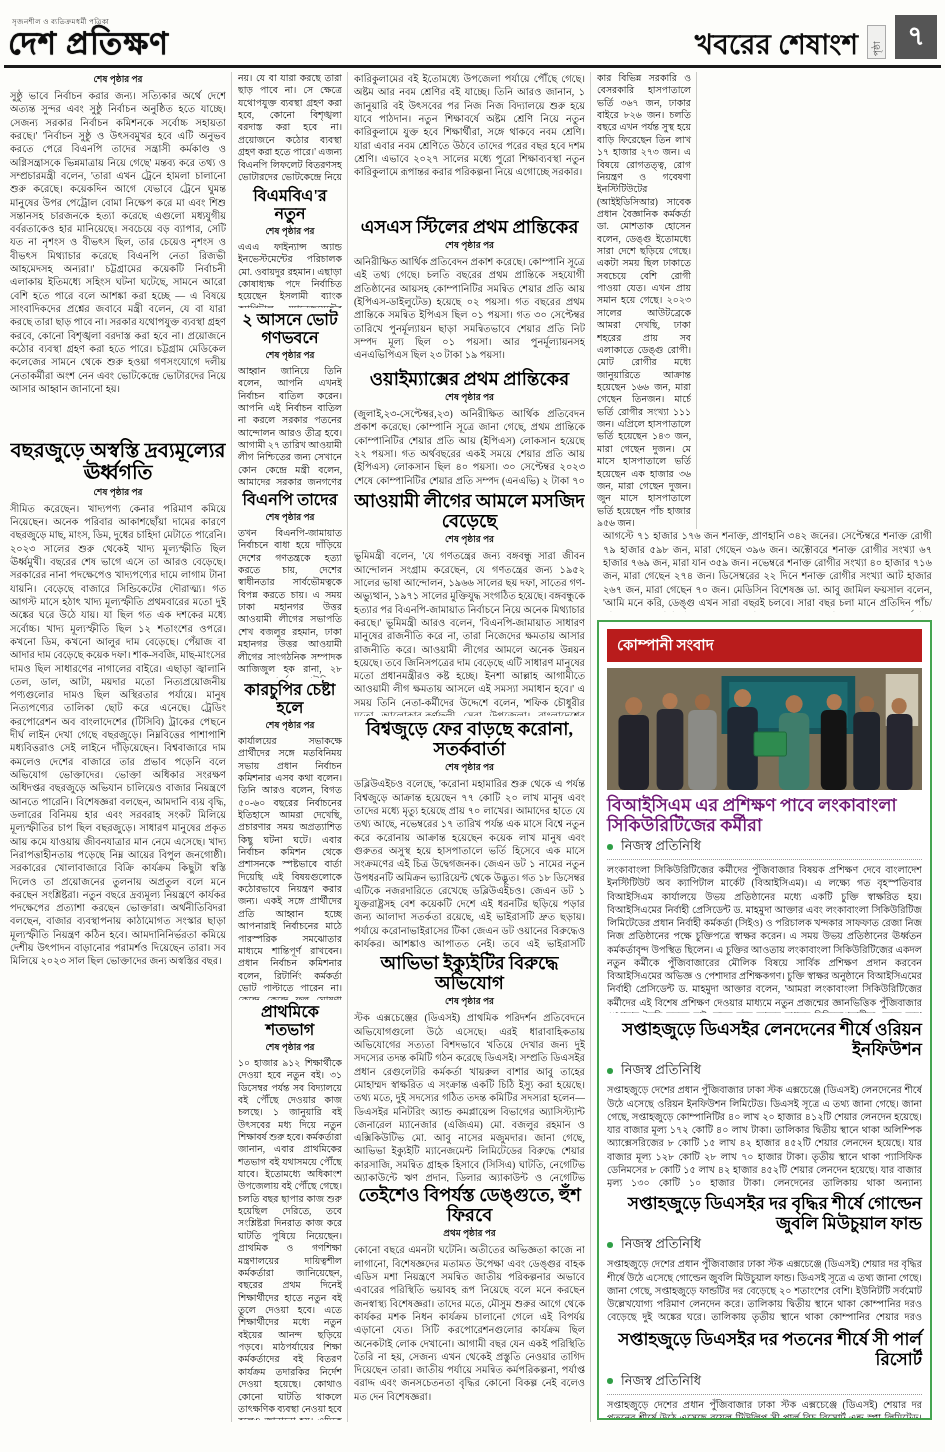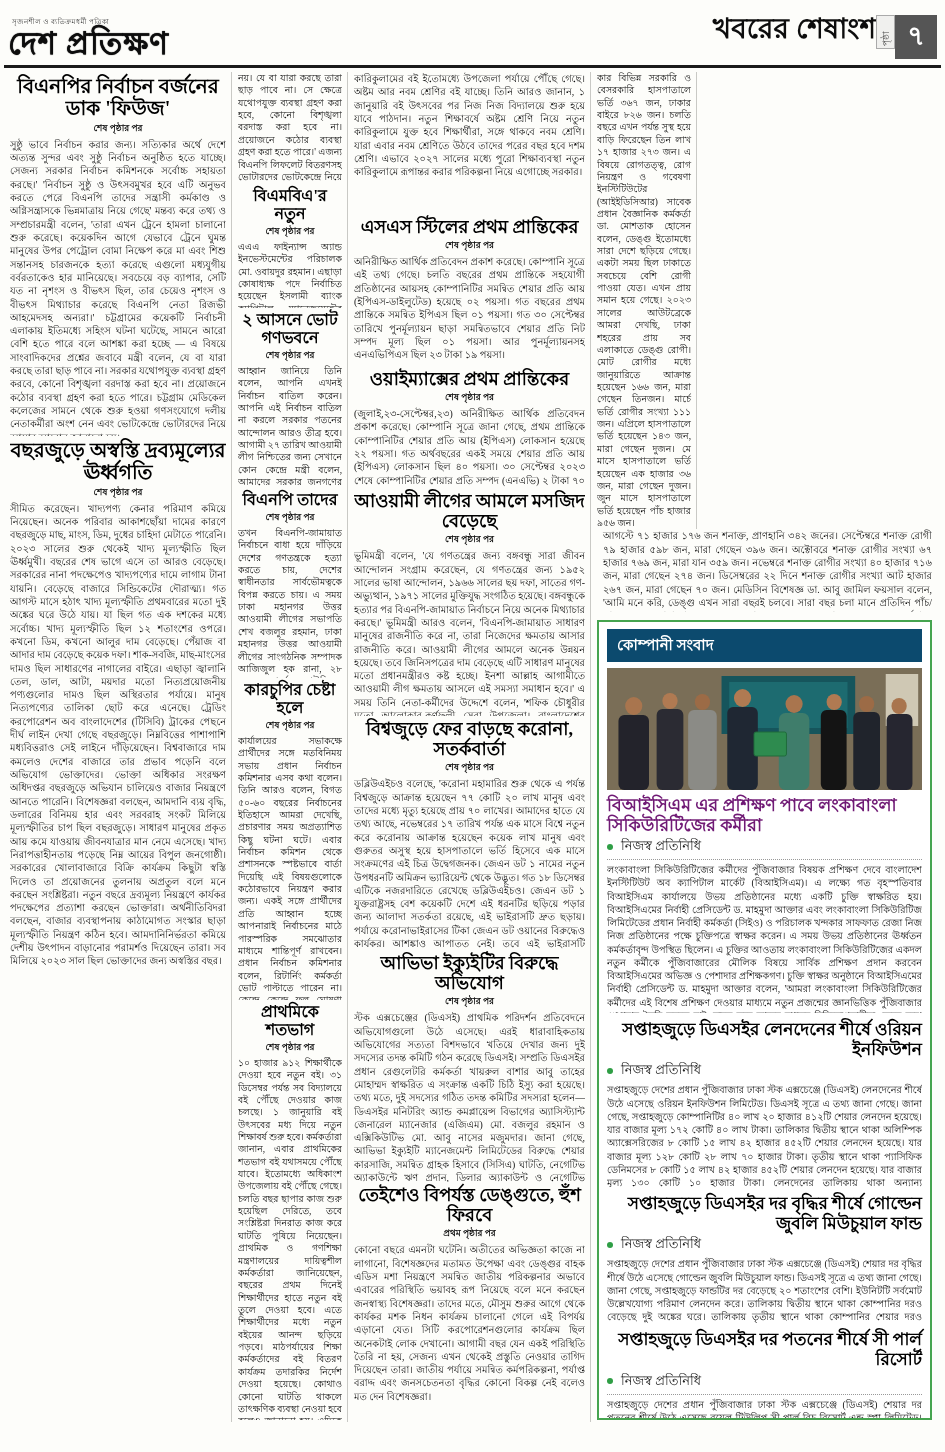--- a/index.html
+++ b/index.html
@@ -8,21 +8,21 @@
     font-family:"Liberation Serif","DejaVu Serif",serif;
     position:relative;overflow:hidden;box-sizing:border-box;padding:0 4px;
   }
   
   .hdr{display:flex;justify-content:space-between;align-items:flex-end;
        padding:10px 4px 6px;border-bottom:3px solid #1a1a1a;height:68px;box-sizing:border-box;}
   .brand{display:flex;flex-direction:column;}
   .tagline{font-size:7px;color:#333;letter-spacing:.5px;margin-left:4px;}
   .logo{font-size:31px;font-weight:bold;color:#0d0d0d;line-height:1;letter-spacing:1px;
         text-shadow:0 0 1px #000;}
-  .hdr-right{display:flex;align-items:flex-start;}
+  .hdr-right{display:flex;align-items:flex-end;gap:9px;}
   .section-title{font-size:28px;font-weight:bold;color:#0d0d0d;line-height:1;}
   .page-word{writing-mode:vertical-rl;transform:rotate(180deg);font-size:9px;color:#444;
              border:1px solid #aaa;padding:2px 1px;background:#f0f0ee;height:34px;box-sizing:border-box;}
   .page-num{width:42px;height:44px;background:#555;color:#fff;font-size:27px;font-weight:bold;
             display:flex;align-items:center;justify-content:center;}
   .datebox{display:flex;flex-direction:column;gap:2px;}
   .day{font-size:14px;font-weight:bold;}
   .dateline{font-size:10px;color:#222;}
   
   .main{display:grid;grid-template-columns:227px 116px 243px 347px;margin-top:4px;}
@@ -35,21 +35,21 @@
   .h-sm{font-size:16px;}
   .cont{display:block;text-align:center;font-size:9px;font-weight:bold;margin:0 0 2px;}
   .body{font-size:9.8px;line-height:1.36;text-align:justify;margin:0;word-break:break-word;}
   .body-sm{font-size:9.3px;line-height:1.33;}
   
   .r-top{display:flex;height:540px;overflow:hidden;flex-direction:column;}
   .r-narrow{width:100px;padding-right:5px;border-right:1px solid #c9c9c5;box-sizing:border-box;overflow:hidden;}
   .r-wide{flex:1;padding-left:6px;overflow:hidden;}
   
   .cbox{margin-top:8px;border:2px solid #46a44f;padding:7px 8px;box-sizing:border-box;height:800px;overflow:hidden;background:#fff;}
-  .ctab{background:#0c4a6e;color:#fff;font-weight:bold;font-size:15px;padding:4px 10px;}
+  .ctab{background:#b91c1c;color:#fff;font-weight:bold;font-size:15px;padding:4px 10px;}
   .photo{margin-top:6px;height:122px;background:#6f6450;position:relative;overflow:hidden;}
   .photo svg{display:block;width:100%;height:100%;}
   .cap{font-size:17.5px;font-weight:bold;line-height:1.15;margin:5px 0 1px;color:#701a75;}
   .chead{font-size:17px;font-weight:bold;text-align:right;line-height:1.15;margin:7px 0 1px;color:#000;}
   .byline{font-size:13px;font-weight:normal;color:#222;margin:1px 0 2px;display:flex;align-items:center;gap:8px;}
   .bdot{width:6px;height:6px;border-radius:50%;background:#2f9e45;display:inline-block;}
   .dotted{border-bottom:1px dotted #999;margin:1px 0 3px;}
   .cbody{font-size:9.6px;line-height:1.38;text-align:justify;margin:0;}
 </style>
 </head>
@@ -66,21 +66,20 @@
       <span class="section-title">খবরের শেষাংশ</span>
       <span class="page-word">পৃষ্ঠা</span>
       <span class="page-num">৭</span>
     </div>
   </div>
 
   <div class="main">
 
     <div class="track">
       <div class="art" style="height:364px">
-        <h2 class="h-big">বিএনপির নির্বাচন বর্জনের ডাক 'ফিউজ'</h2>
         <span class="cont">শেষ পৃষ্ঠার পর</span>
         <p class="body">সুষ্ঠু ভাবে নির্বাচন করার জন্য। সত্যিকার অর্থে দেশে অত্যন্ত সুন্দর এবং সুষ্ঠু নির্বাচন অনুষ্ঠিত হতে যাচ্ছে। সেজন্য সরকার নির্বাচন কমিশনকে সর্বোচ্চ সহায়তা করছে।' 'নির্বাচন সুষ্ঠু ও উৎসবমুখর হবে এটি অনুভব করতে পেরে বিএনপি তাদের সন্ত্রাসী কর্মকাণ্ড ও অগ্নিসন্ত্রাসকে ভিন্নমাত্রায় নিয়ে গেছে' মন্তব্য করে তথ্য ও সম্প্রচারমন্ত্রী বলেন, 'তারা এখন ট্রেনে হামলা চালানো শুরু করেছে। কয়েকদিন আগে যেভাবে ট্রেনে ঘুমন্ত মানুষের উপর পেট্রোল বোমা নিক্ষেপ করে মা এবং শিশু সন্তানসহ চারজনকে হত্যা করেছে এগুলো মধ্যযুগীয় বর্বরতাকেও হার মানিয়েছে। সবচেয়ে বড় ব্যাপার, সেটি যত না নৃশংস ও বীভৎস ছিল, তার চেয়েও নৃশংস ও বীভৎস মিথ্যাচার করেছে বিএনপি নেতা রিজভী আহমেদসহ অন্যরা।' চট্টগ্রামের কয়েকটি নির্বাচনী এলাকায় ইতিমধ্যে সহিংস ঘটনা ঘটেছে, সামনে আরো বেশি হতে পারে বলে আশঙ্কা করা হচ্ছে — এ বিষয়ে সাংবাদিকদের প্রশ্নের জবাবে মন্ত্রী বলেন, যে বা যারা করছে তারা ছাড় পাবে না। সরকার যথোপযুক্ত ব্যবস্থা গ্রহণ করবে, কোনো বিশৃঙ্খলা বরদাস্ত করা হবে না। প্রয়োজনে কঠোর ব্যবস্থা গ্রহণ করা হতে পারে। চট্টগ্রাম মেডিকেল কলেজের সামনে থেকে শুরু হওয়া গণসংযোগে দলীয় নেতাকর্মীরা অংশ নেন এবং ভোটকেন্দ্রে ভোটারদের নিয়ে আসার আহ্বান জানানো হয়।</p>
       </div>
       <div class="art" style="height:986px">
         <h2 class="h-big">বছরজুড়ে অস্বস্তি দ্রব্যমূল্যের ঊর্ধ্বগতি</h2>
         <span class="cont">শেষ পৃষ্ঠার পর</span>
         <p class="body">সীমিত করেছেন। খাদ্যপণ্য কেনার পরিমাণ কমিয়ে নিয়েছেন। অনেক পরিবার আকাশছোঁয়া দামের কারণে বছরজুড়ে মাছ, মাংস, ডিম, দুধের চাহিদা মেটাতে পারেনি। ২০২৩ সালের শুরু থেকেই খাদ্য মূল্যস্ফীতি ছিল ঊর্ধ্বমুখী। বছরের শেষ ভাগে এসে তা আরও বেড়েছে। সরকারের নানা পদক্ষেপেও খাদ্যপণ্যের দামে লাগাম টানা যায়নি। বেড়েছে বাজারে সিন্ডিকেটের দৌরাত্ম্য। গত আগস্ট মাসে হঠাৎ খাদ্য মূল্যস্ফীতি প্রথমবারের মতো দুই অঙ্কের ঘরে উঠে যায়। যা ছিল গত এক দশকের মধ্যে সর্বোচ্চ। খাদ্য মূল্যস্ফীতি ছিল ১২ শতাংশের ওপরে। কখনো ডিম, কখনো আলুর দাম বেড়েছে। পেঁয়াজ বা আদার দাম বেড়েছে কয়েক দফা। শাক-সবজি, মাছ-মাংসের দামও ছিল সাধারণের নাগালের বাইরে। এছাড়া জ্বালানি তেল, ডাল, আটা, ময়দার মতো নিত্যপ্রয়োজনীয় পণ্যগুলোর দামও ছিল অস্থিরতার পর্যায়ে। মানুষ নিত্যপণ্যের তালিকা ছোট করে এনেছে। ট্রেডিং করপোরেশন অব বাংলাদেশের (টিসিবি) ট্রাকের পেছনে দীর্ঘ লাইন দেখা গেছে বছরজুড়ে। নিম্নবিত্তের পাশাপাশি মধ্যবিত্তরাও সেই লাইনে দাঁড়িয়েছেন। বিশ্ববাজারে দাম কমলেও দেশের বাজারে তার প্রভাব পড়েনি বলে অভিযোগ ভোক্তাদের। ভোক্তা অধিকার সংরক্ষণ অধিদপ্তর বছরজুড়ে অভিযান চালিয়েও বাজার নিয়ন্ত্রণে আনতে পারেনি। বিশেষজ্ঞরা বলছেন, আমদানি ব্যয় বৃদ্ধি, ডলারের বিনিময় হার এবং সরবরাহ সংকট মিলিয়ে মূল্যস্ফীতির চাপ ছিল বছরজুড়ে। সাধারণ মানুষের প্রকৃত আয় কমে যাওয়ায় জীবনযাত্রার মান নেমে এসেছে। খাদ্য নিরাপত্তাহীনতায় পড়েছে নিম্ন আয়ের বিপুল জনগোষ্ঠী। সরকারের খোলাবাজারে বিক্রি কার্যক্রম কিছুটা স্বস্তি দিলেও তা প্রয়োজনের তুলনায় অপ্রতুল বলে মনে করছেন সংশ্লিষ্টরা। নতুন বছরে দ্রব্যমূল্য নিয়ন্ত্রণে কার্যকর পদক্ষেপের প্রত্যাশা করছেন ভোক্তারা। অর্থনীতিবিদরা বলছেন, বাজার ব্যবস্থাপনায় কাঠামোগত সংস্কার ছাড়া মূল্যস্ফীতি নিয়ন্ত্রণ কঠিন হবে। আমদানিনির্ভরতা কমিয়ে দেশীয় উৎপাদন বাড়ানোর পরামর্শও দিয়েছেন তারা। সব মিলিয়ে ২০২৩ সাল ছিল ভোক্তাদের জন্য অস্বস্তির বছর।</p>
       </div>
     </div>
 

